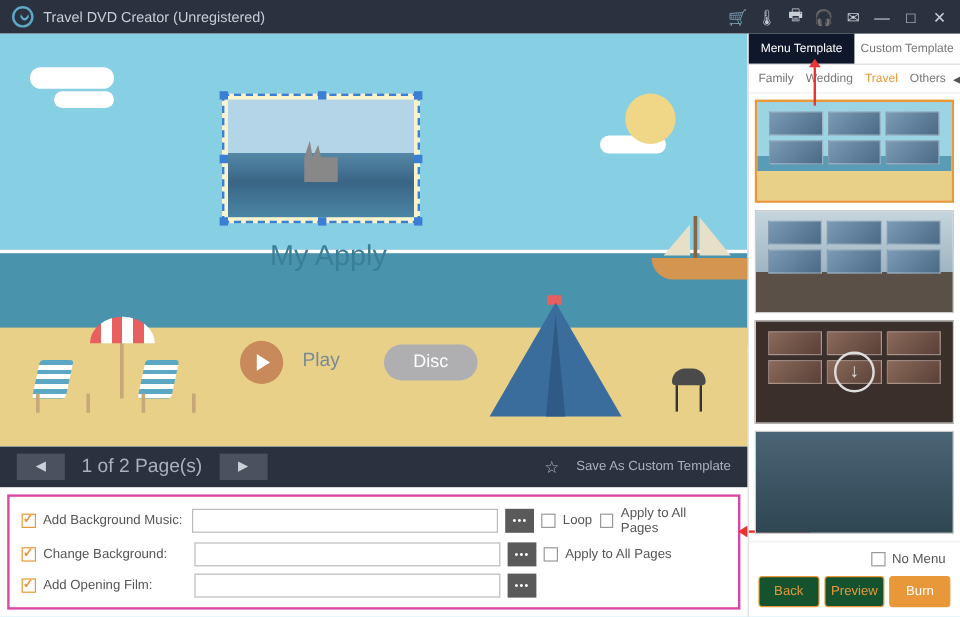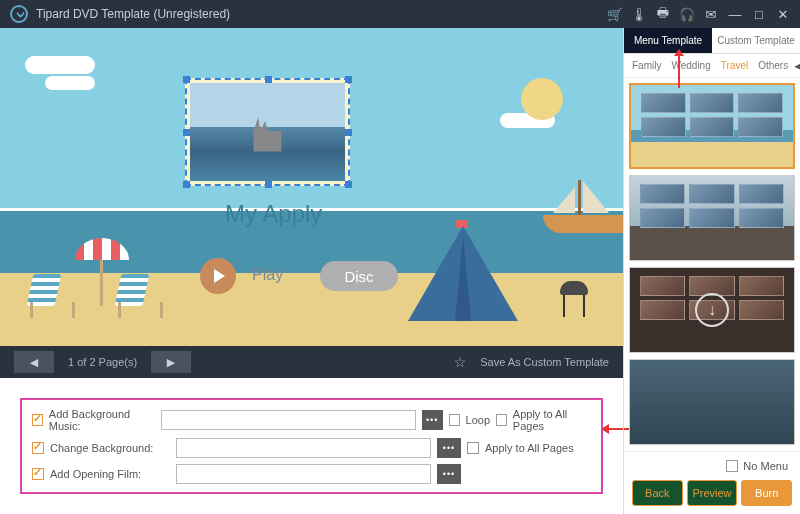--- a/index.html
+++ b/index.html
@@ -47,24 +47,24 @@
 .tent-flag{position:absolute;bottom:118px;right:155px;width:12px;height:8px;background:#e85f5f}
 .bbq{position:absolute;bottom:30px;right:35px;width:28px;height:35px}
 .bbq-top{width:28px;height:14px;background:#4a4a4a;border-radius:14px 14px 4px 4px}
 .bbq-legs{position:absolute;top:14px;left:3px;width:22px;height:22px;border-left:2px solid #333;border-right:2px solid #333}
 .play-btn{position:absolute;bottom:52px;left:200px;width:36px;height:36px;border-radius:50%;background:#c88a5a;display:flex;align-items:center;justify-content:center;cursor:pointer}
 .play-btn::after{content:'';border-left:11px solid #fff;border-top:7px solid transparent;border-bottom:7px solid transparent;margin-left:3px}
 .play-label{position:absolute;bottom:62px;left:252px;color:#7a8a95;font-size:16px}
 .scene-btn{position:absolute;bottom:55px;left:320px;width:78px;height:30px;background:#afaeb0;border-radius:15px;display:flex;align-items:center;justify-content:center;color:#fff;font-size:15px;cursor:pointer}
 .pager-bar{height:36px;background:#2a3240;display:flex;align-items:center;padding:0 14px;color:#aab1bd;gap:14px}
 .pager-btn{width:40px;height:22px;background:#4a525f;display:flex;align-items:center;justify-content:center;cursor:pointer;color:#cbd1db;font-size:11px}
-.pager-text{font-size:11px}
+.pager-text{font-size:16px}
 .pager-spacer{flex:1}
 .star-icon{font-size:14px}
-.options-panel{padding:8px 10px;border:2px solid #d946a4;margin:20px;display:flex;flex-direction:column;gap:6px;position:relative}
+.options-panel{padding:8px 10px;border:2px solid #d946a4;margin:6px;display:flex;flex-direction:column;gap:6px;position:relative}
 .opt-row{display:flex;align-items:center;gap:6px}
 .chk{width:12px;height:12px;border:1px solid #e89838;position:relative;cursor:pointer}
 .chk.on::after{content:'✓';position:absolute;top:-3px;left:0;color:#e89838;font-size:11px;font-weight:bold}
 .chk-plain{width:12px;height:12px;border:1px solid #999;cursor:pointer}
 .opt-label{font-size:11px;color:#555;width:120px}
 .opt-input{height:20px;border:1px solid #bbb;flex:0 0 255px;background:#fff}
 .browse{width:24px;height:20px;background:#5a5a5a;color:#fff;display:flex;align-items:center;justify-content:center;cursor:pointer;font-size:9px;letter-spacing:1px}
 .opt-chklabel{font-size:11px;color:#555}
 .arrow-red{position:absolute;right:-60px;top:28px;width:52px;height:2px;background:#e53535}
 .arrow-red::before{content:'';position:absolute;left:-8px;top:-4px;border-right:8px solid #e53535;border-top:5px solid transparent;border-bottom:5px solid transparent}
@@ -96,21 +96,21 @@
 .btn-row{display:flex;gap:4px}
 .btn{flex:1;height:26px;border:1px solid #e89838;border-radius:3px;display:flex;align-items:center;justify-content:center;font-size:11px;cursor:pointer}
 .btn-outline{color:#e89838;background:#14532d}
 .btn-fill{background:#e89838;color:#fff}
 </style>
 </head>
 <body>
 
 <div class="titlebar">
   <div class="logo"></div>
-  <div class="title-text">Tipard DVD Template (Unregistered)</div>
+  <div class="title-text">Travel DVD Creator (Unregistered)</div>
   <div class="title-icons">
     <span class="title-icon">🛒</span>
     <span class="title-icon">🌡</span>
     <span class="title-icon">🖶</span>
     <span class="title-icon">🎧</span>
     <span class="title-icon">✉</span>
     <span class="title-icon">—</span>
     <span class="title-icon">□</span>
     <span class="title-icon">✕</span>
   </div>

